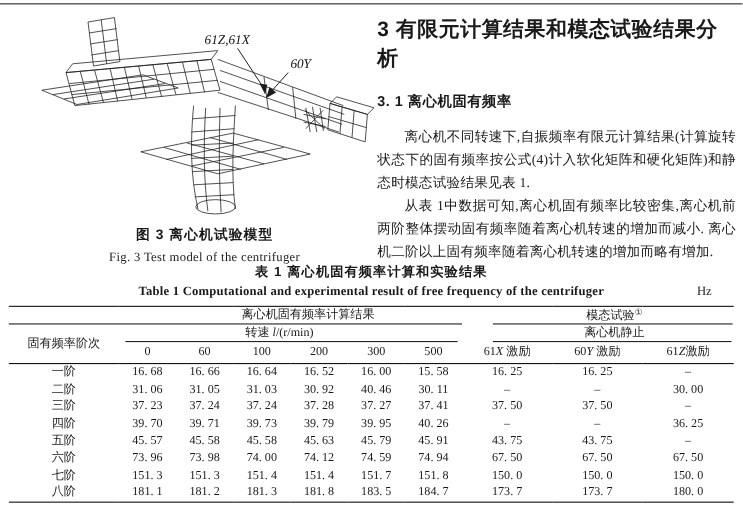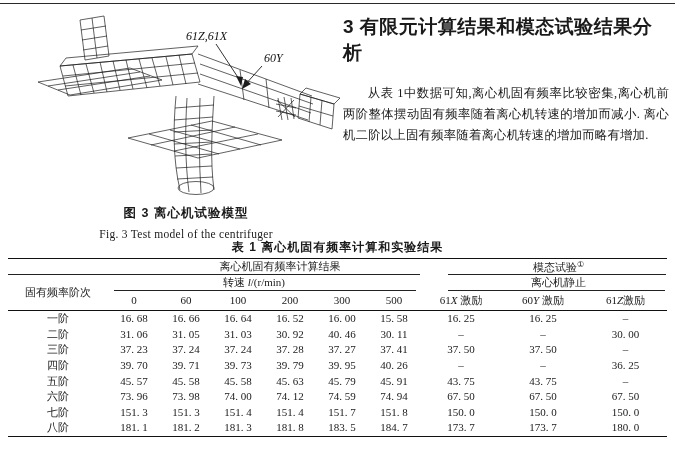--- a/index.html
+++ b/index.html
@@ -142,25 +142,31 @@
 
     <text x="156" y="30" font-size="12" font-style="italic" fill="#111" stroke="none" font-family="Liberation Serif, serif">61Z,61X</text>
     <text x="234" y="52" font-size="12" font-style="italic" fill="#111" stroke="none" font-family="Liberation Serif, serif">60Y</text>
   </svg>
   <div class="fig-cap-zh">图 3  离心机试验模型</div>
   <div class="fig-cap-en">Fig. 3   Test model of the centrifuger</div>
 </div>
 
 <div class="rightcol">
   <div class="sec-head">3  有限元计算结果和模态试验结果分析</div>
+  <div class="sub-head">3. 1  离心机固有频率</div>
+  <p class="para">离心机不同转速下,自振频率有限元计算结果(计算旋转状态下的固有频率按公式(4)计入软化矩阵和硬化矩阵)和静态时模态试验结果见表 1.</p>
   <p class="para">从表 1中数据可知,离心机固有频率比较密集,离心机前两阶整体摆动固有频率随着离心机转速的增加而减小. 离心机二阶以上固有频率随着离心机转速的增加而略有增加.</p>
 </div>
 
 <div class="tablewrap">
   <div class="tbl-title">表 1  离心机固有频率计算和实验结果</div>
+  <div class="tbl-cap-row">
+    <div class="tbl-cap-en">Table 1   Computational and experimental result of free frequency of the centrifuger</div>
+    <div class="tbl-unit">Hz</div>
+  </div>
 
   <table class="freq">
     <colgroup>
       <col style="width:100px">
       <col style="width:52px">
         <col style="width:52px">
         <col style="width:52px">
       <col style="width:52px">
         <col style="width:52px">
         <col style="width:52px">

